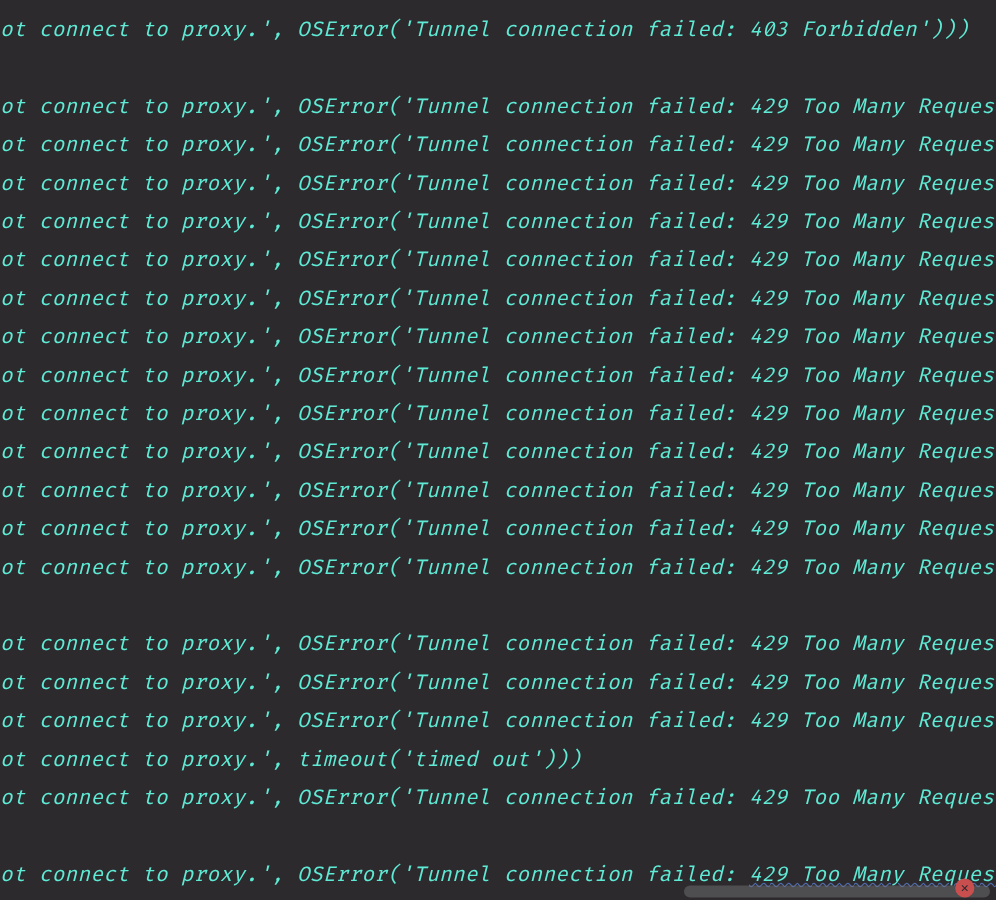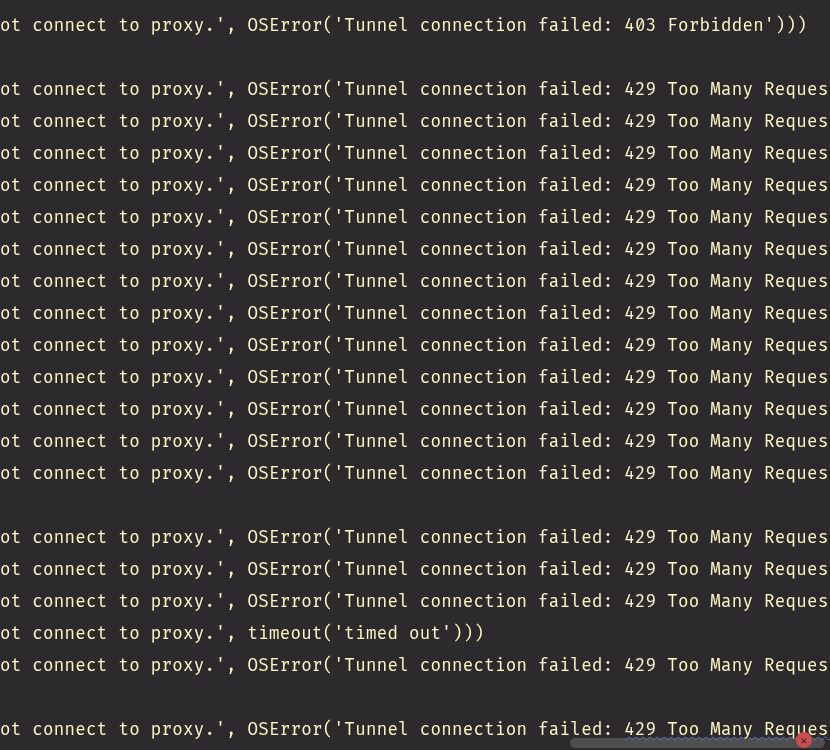--- a/index.html
+++ b/index.html
@@ -17,23 +17,24 @@
       overflow: hidden;
       position: relative;
       letter-spacing: 0.3px;
     }
     .terminal-output {
       padding: 10px 0 0 0;
       white-space: pre;
       line-height: 32px;
     }
     .log-line {
-      color: #fef9c3;
+      color: #5eead4;
       height: 32px;
       display: block;
+      font-style: italic;
     }
     .squiggle {
       text-decoration: underline;
       text-decoration-style: wavy;
       text-decoration-color: rgba(100, 150, 255, 0.6);
       text-decoration-thickness: 1px;
     }
     .scrollbar-horizontal {
       position: absolute;
       bottom: 2px;

